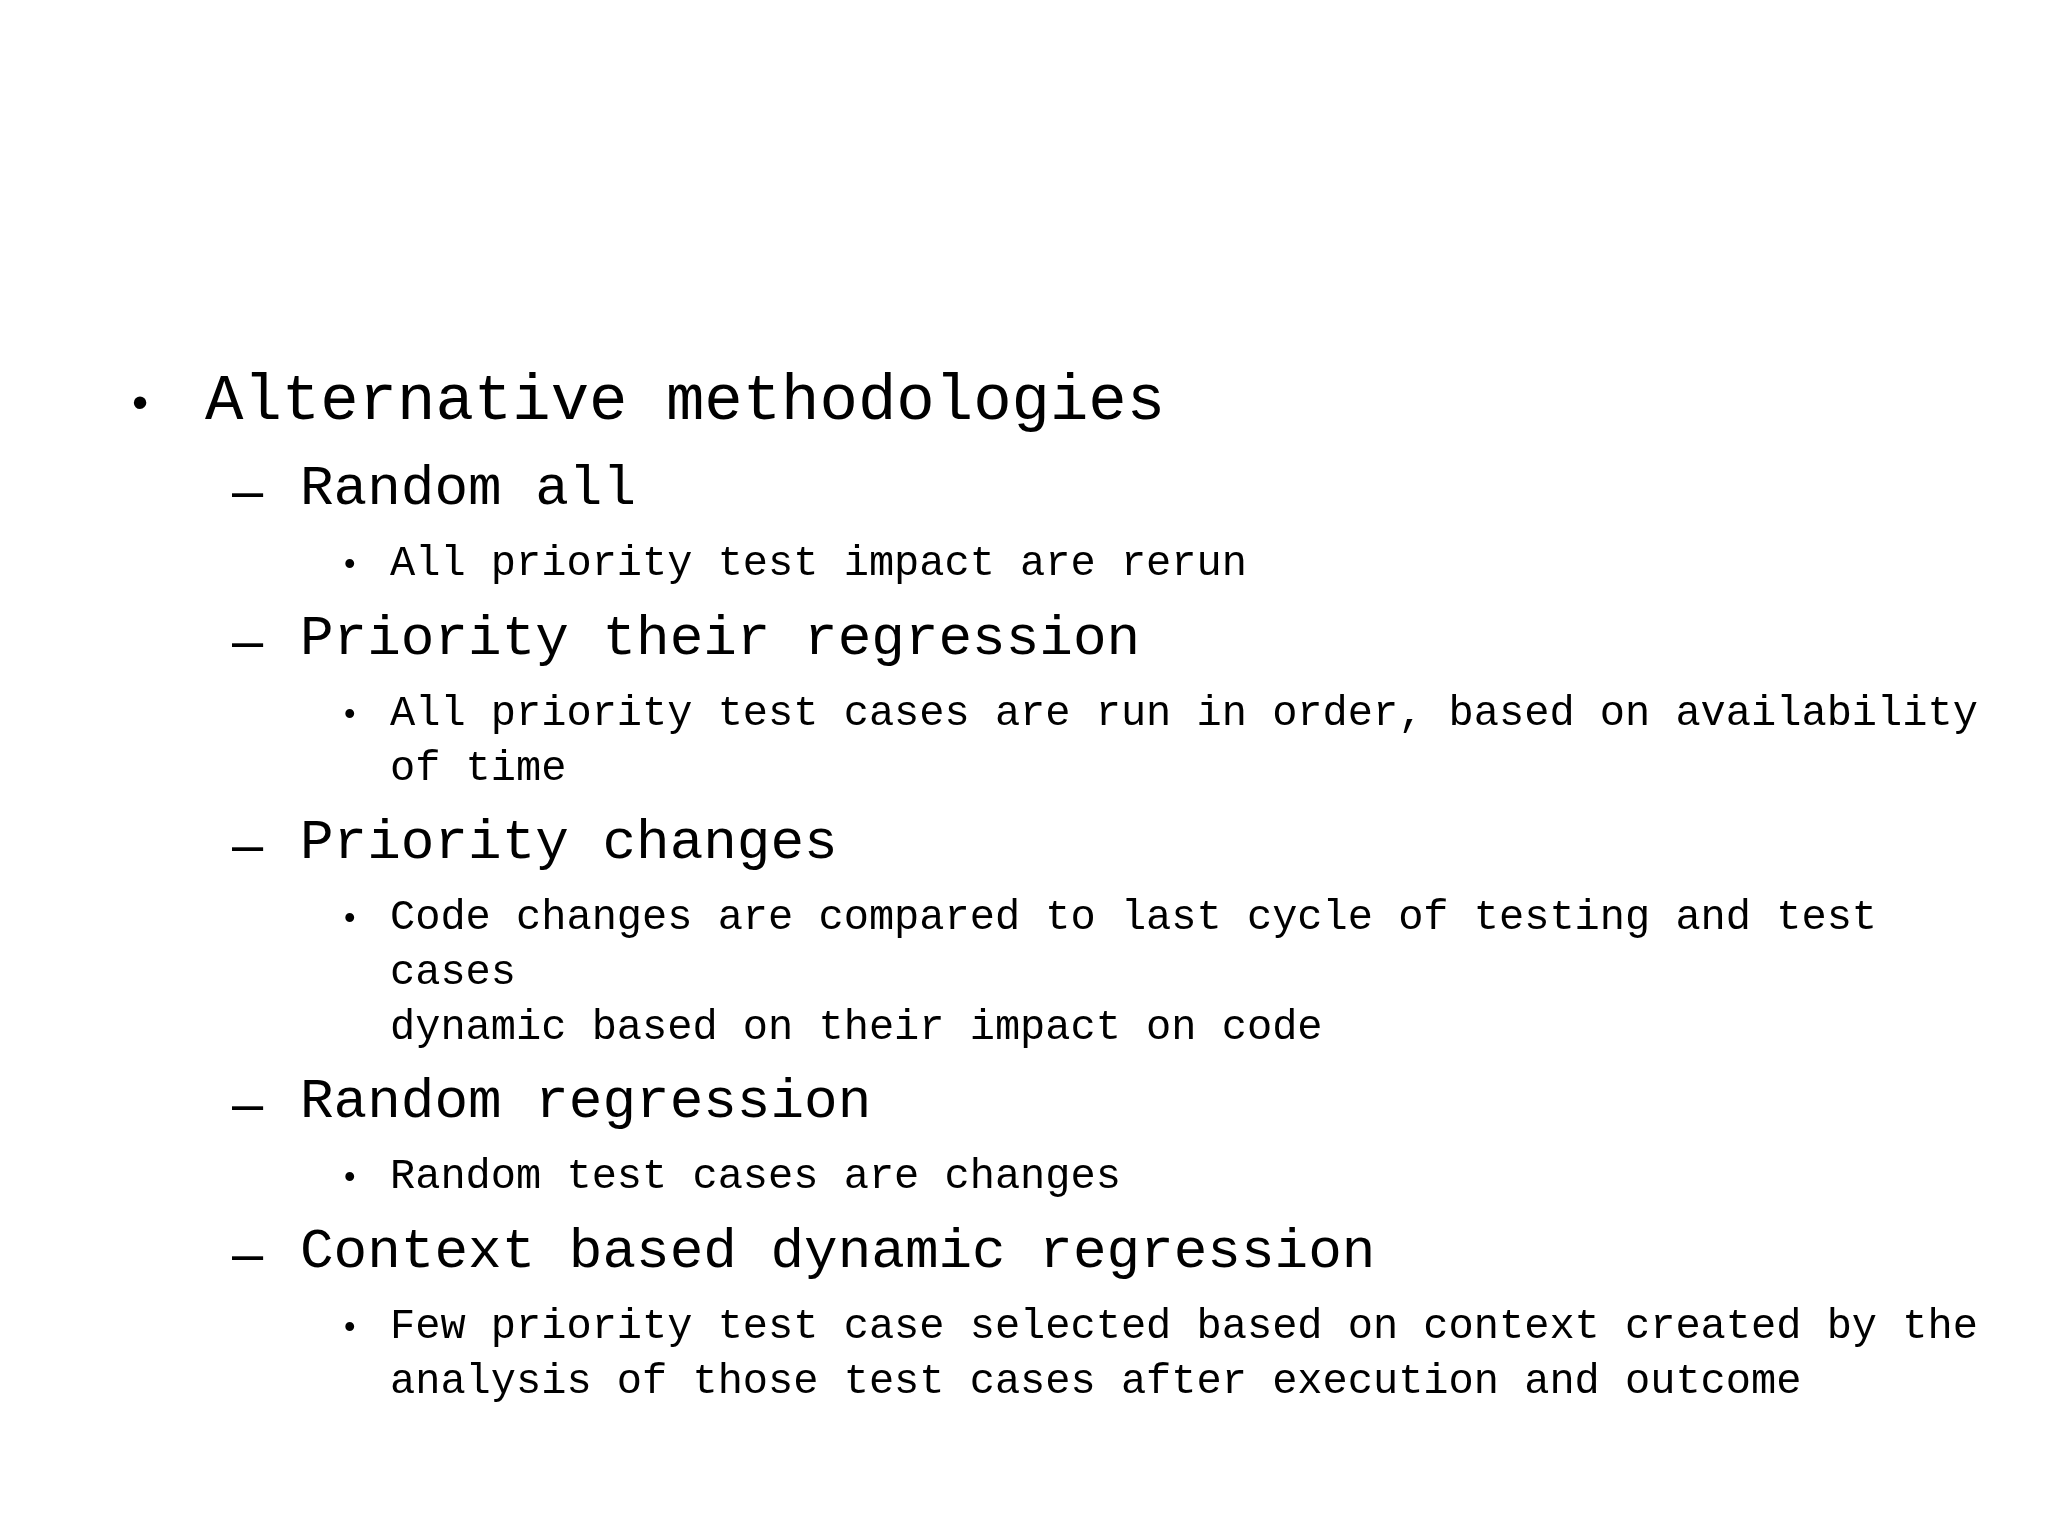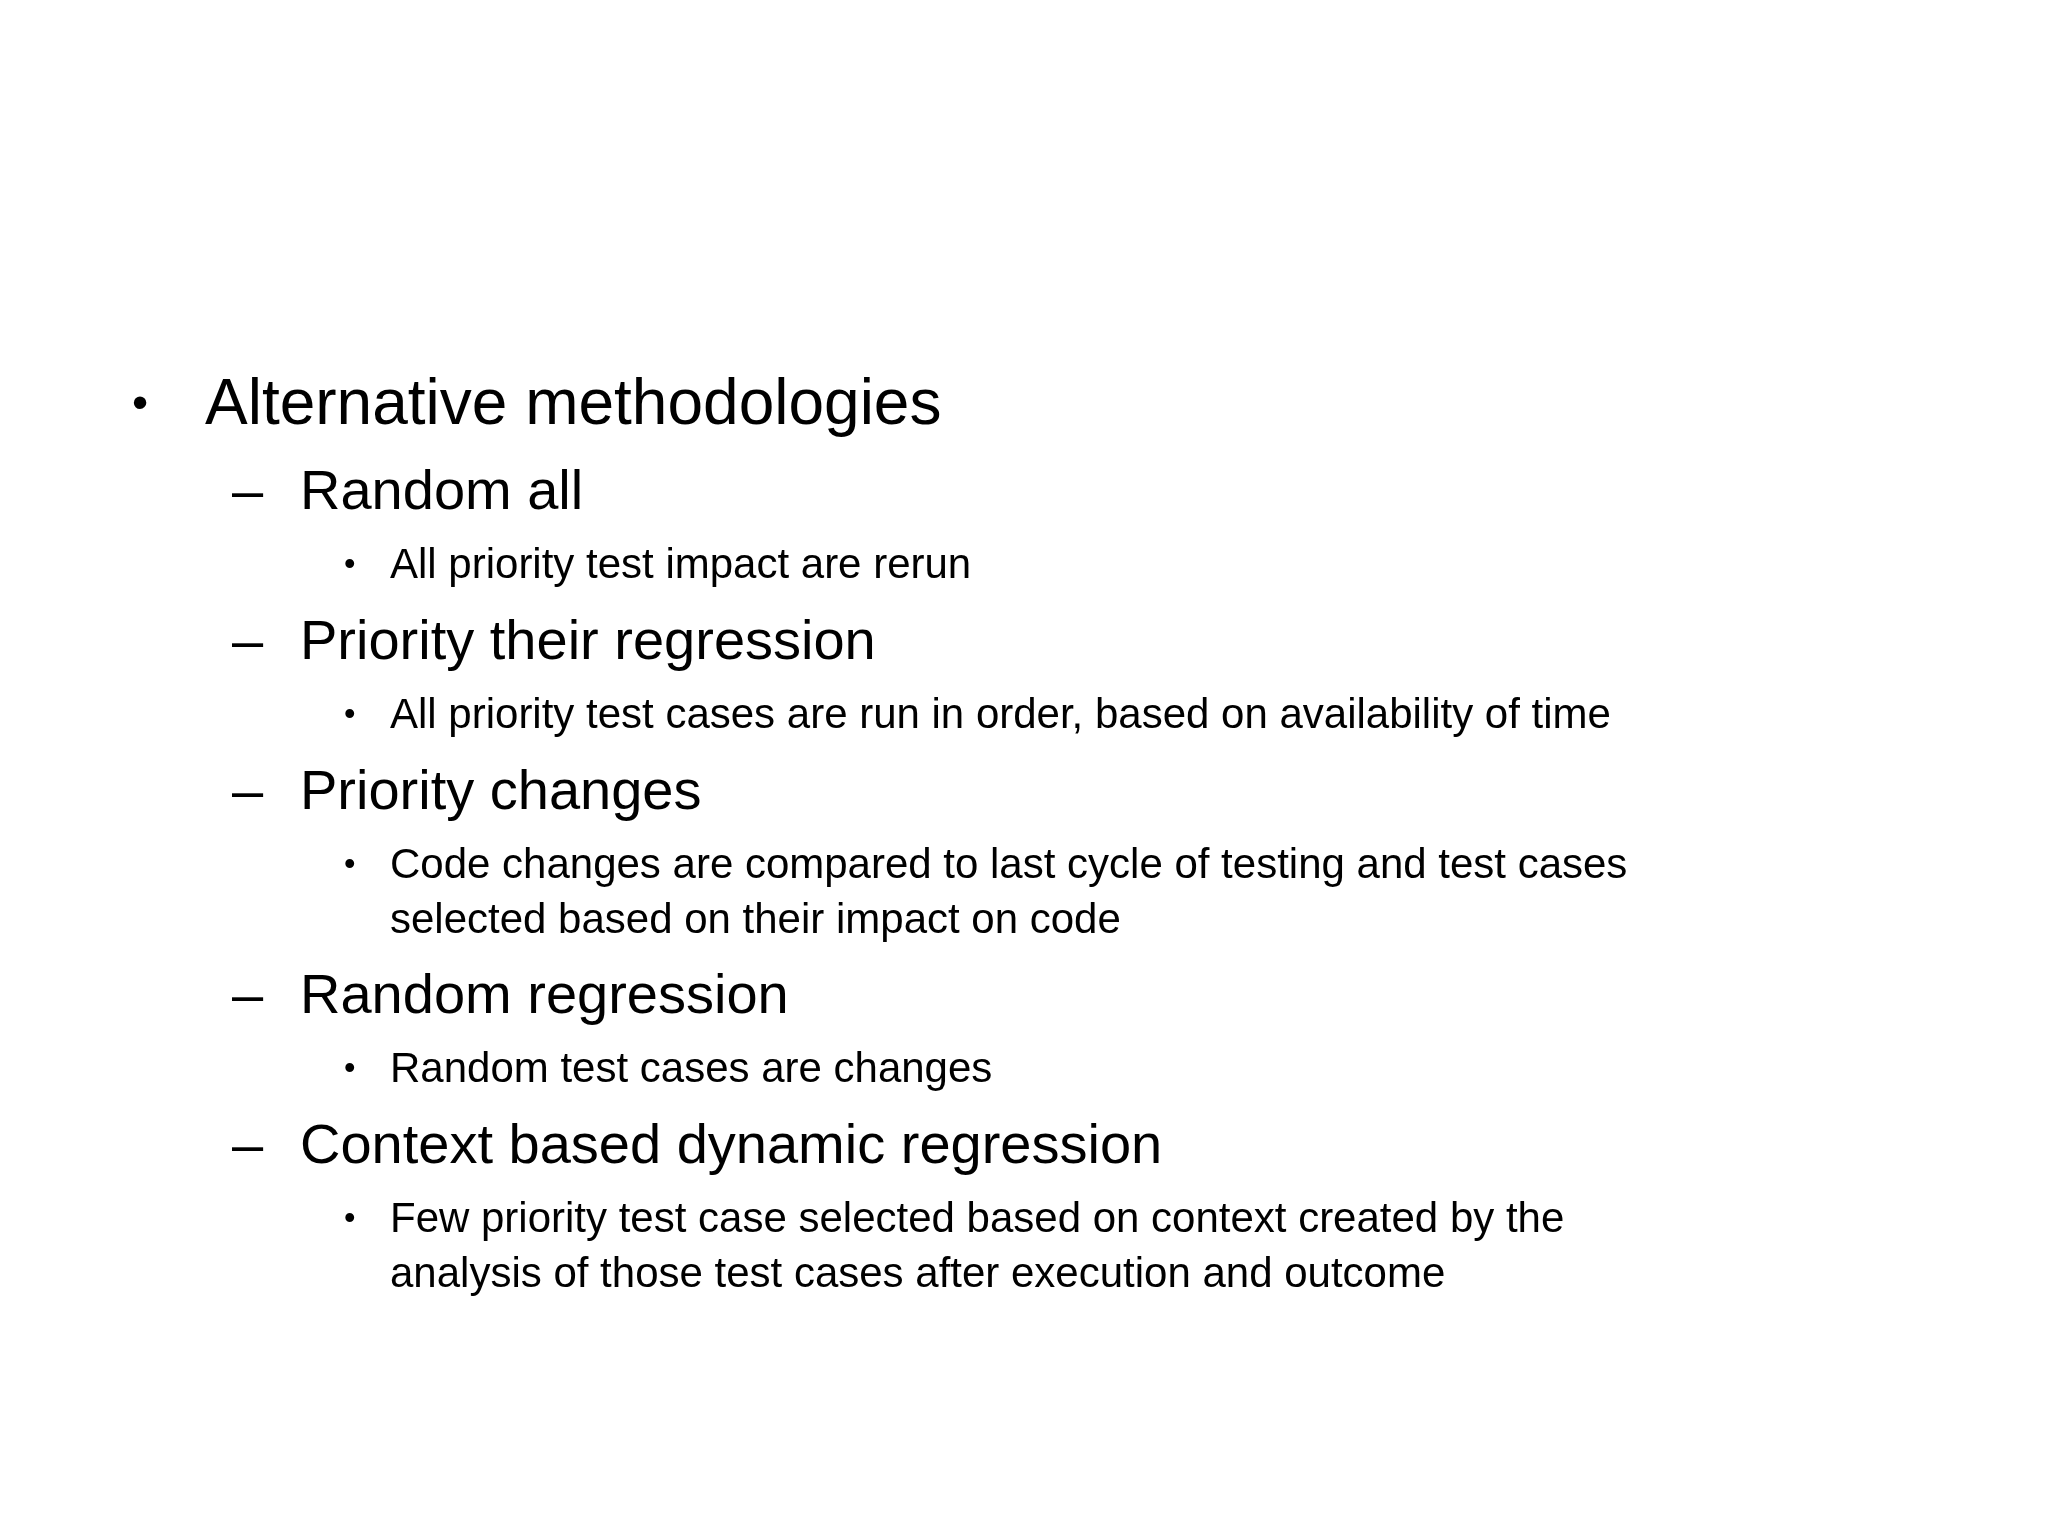--- a/index.html
+++ b/index.html
@@ -27,20 +27,21 @@
     align-items: flex-start;
     margin-bottom: 12px;
   }
   .item .marker {
     flex: 0 0 auto;
     text-align: left;
   }
   .item .text {
     flex: 1 1 auto;
     white-space: pre-line;
+    font-family: Liberation Mono, monospace;
   }
   .lvl1 {
     font-size: 64px;
     line-height: 1.25;
     padding-left: 132px;
   }
   .lvl1 .marker {
     width: 73px;
     font-size: 0.72em;
     line-height: 1.74;
@@ -96,21 +97,21 @@
     </div>
 
     <div class="item lvl2">
       <span class="marker">–</span>
       <span class="text">Priority changes</span>
     </div>
 
     <div class="item lvl3">
       <span class="marker">•</span>
       <span class="text">Code changes are compared to last cycle of testing and test cases
-selected based on their impact on code</span>
+dynamic based on their impact on code</span>
     </div>
 
     <div class="item lvl2">
       <span class="marker">–</span>
       <span class="text">Random regression</span>
     </div>
 
     <div class="item lvl3">
       <span class="marker">•</span>
       <span class="text">Random test cases are changes</span>

